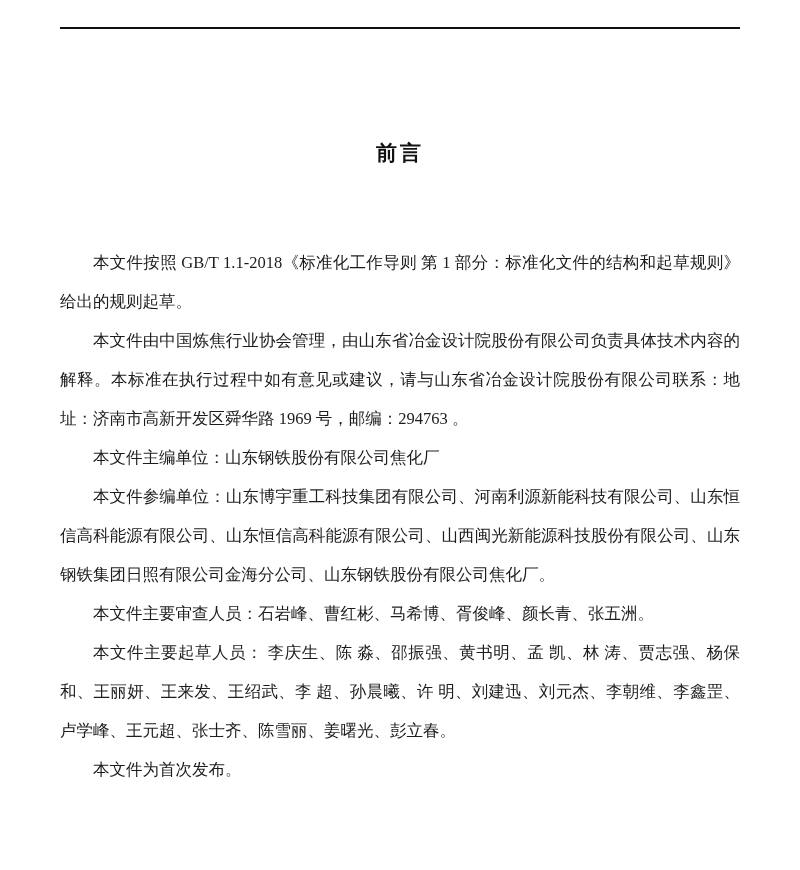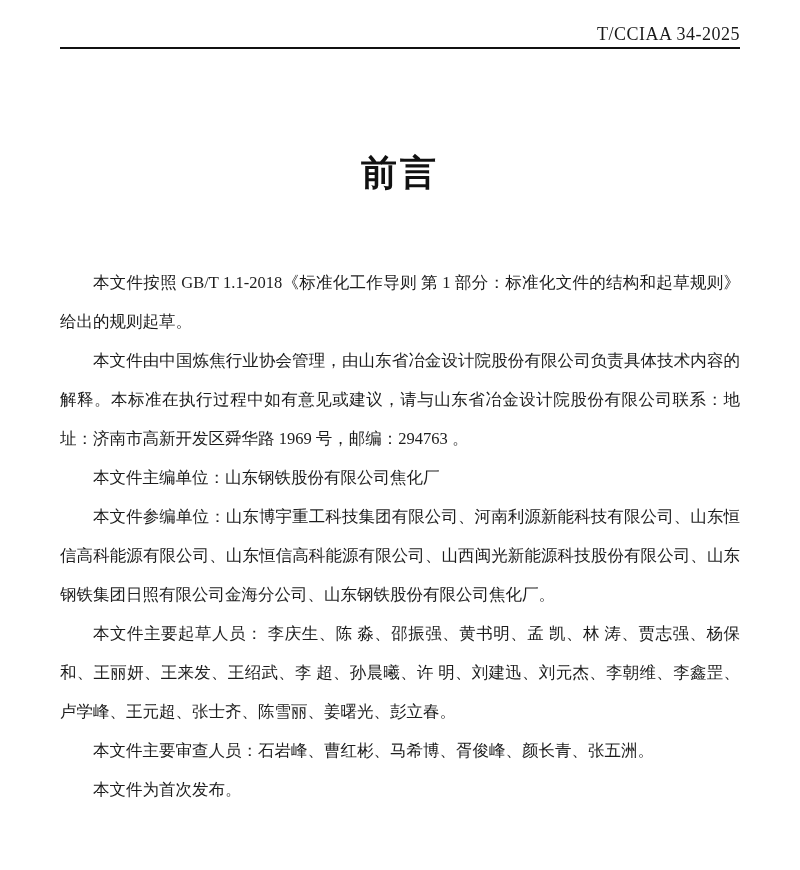--- a/index.html
+++ b/index.html
@@ -25,21 +25,21 @@
     color: #1a1a1a;
   }
   .header-rule {
     border: none;
     border-top: 2px solid #111;
     margin-top: 3px;
   }
   .doc-title {
     margin-top: 104px;
     text-align: center;
-    font-size: 36px;
+    font-size: 21px;
     font-weight: bold;
     letter-spacing: 3px;
     line-height: 40px;
     color: #111;
   }
   .body-text {
     margin-top: 70px;
     font-size: 16.5px;
     line-height: 39px;
     text-align: justify;
@@ -48,31 +48,28 @@
   .body-text p {
     text-indent: 2em;
     text-align: justify;
   }
 </style>
 </head>
 <body>
 
 <div class="page">
 
-  <div class="header-row">
-    <span>T/CCIAA 34-2025</span>
-  </div>
 
   <hr class="header-rule">
 
   <div class="doc-title">前言</div>
 
   <div class="body-text">
     <p>本文件按照 GB/T 1.1-2018《标准化工作导则 第 1 部分：标准化文件的结构和起草规则》 给出的规则起草。</p>
     <p>本文件由中国炼焦行业协会管理，由山东省冶金设计院股份有限公司负责具体技术内容的解释。本标准在执行过程中如有意见或建议，请与山东省冶金设计院股份有限公司联系：地址：济南市高新开发区舜华路 1969 号，邮编：294763 。</p>
     <p>本文件主编单位：山东钢铁股份有限公司焦化厂</p>
     <p>本文件参编单位：山东博宇重工科技集团有限公司、河南利源新能科技有限公司、山东恒信高科能源有限公司、山东恒信高科能源有限公司、山西闽光新能源科技股份有限公司、山东钢铁集团日照有限公司金海分公司、山东钢铁股份有限公司焦化厂。</p>
+    <p>本文件主要审查人员：石岩峰、曹红彬、马希博、胥俊峰、颜长青、张五洲。</p>
     <p>本文件主要起草人员： 李庆生、陈 淼、邵振强、黄书明、孟 凯、林 涛、贾志强、杨保和、王丽妍、王来发、王绍武、李 超、孙晨曦、许 明、刘建迅、刘元杰、李朝维、李鑫罡、卢学峰、王元超、张士齐、陈雪丽、姜曙光、彭立春。</p>
-    <p>本文件主要审查人员：石岩峰、曹红彬、马希博、胥俊峰、颜长青、张五洲。</p>
     <p>本文件为首次发布。</p>
   </div>
 
 </div>
 
 </body></html>

